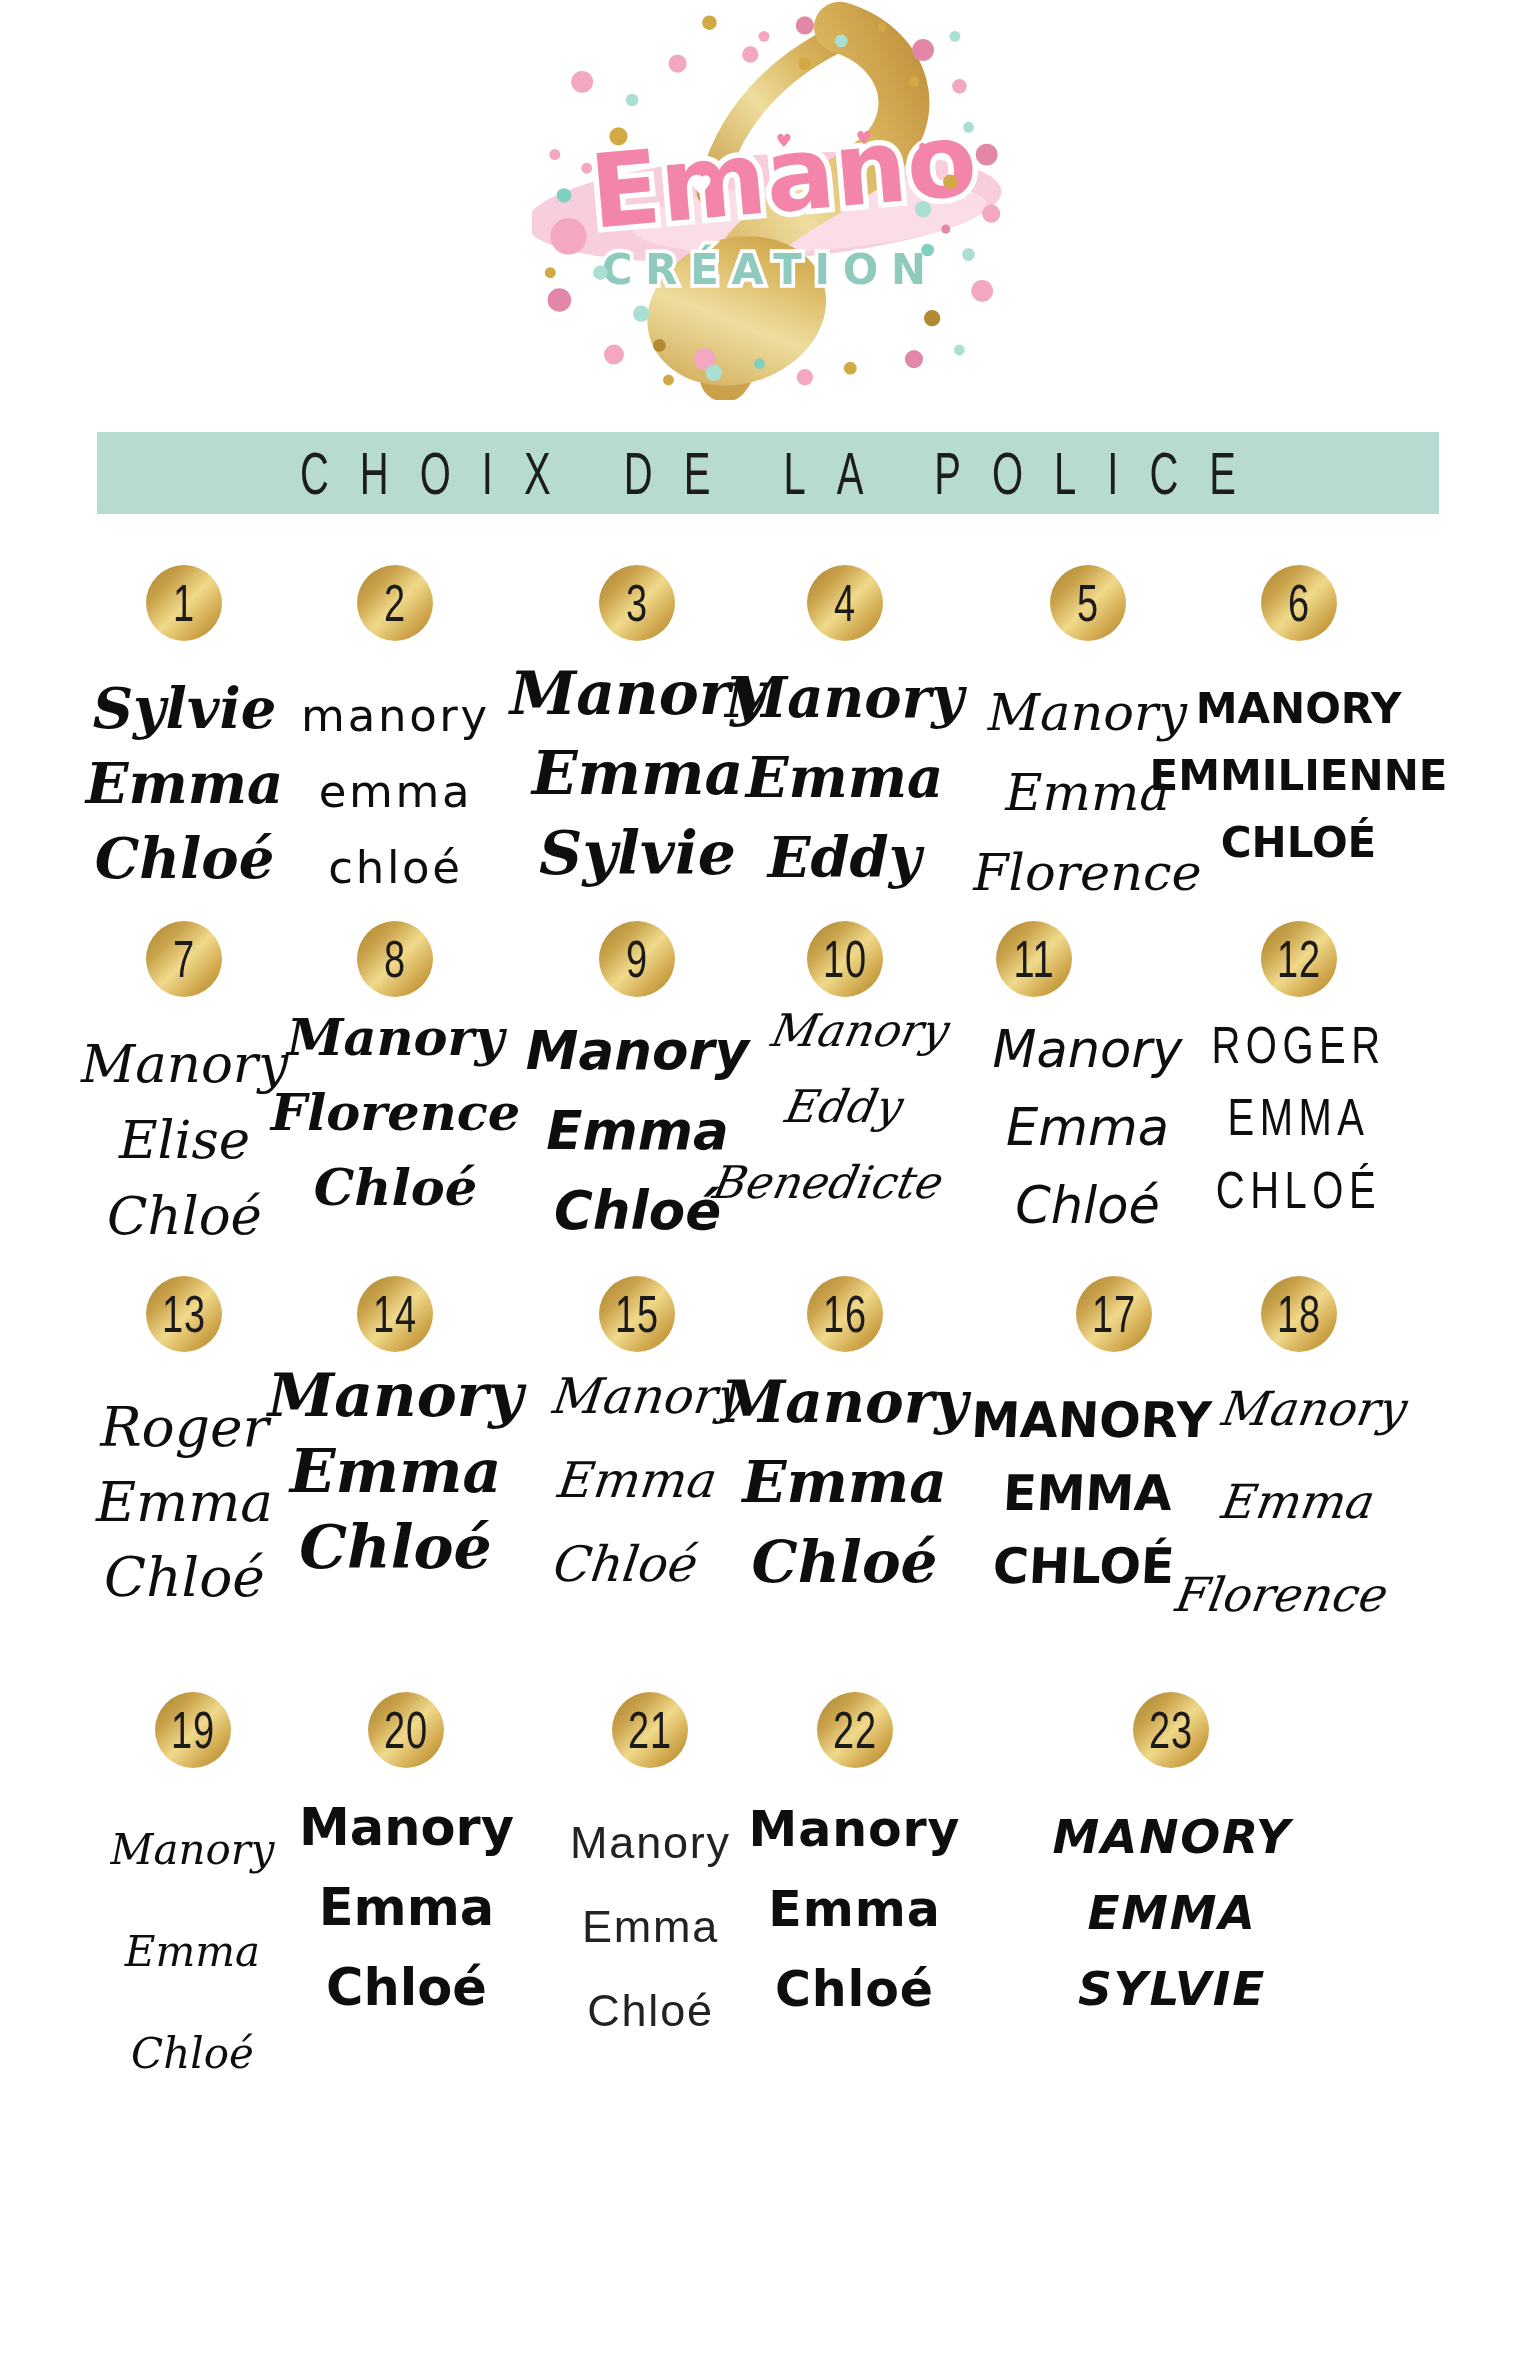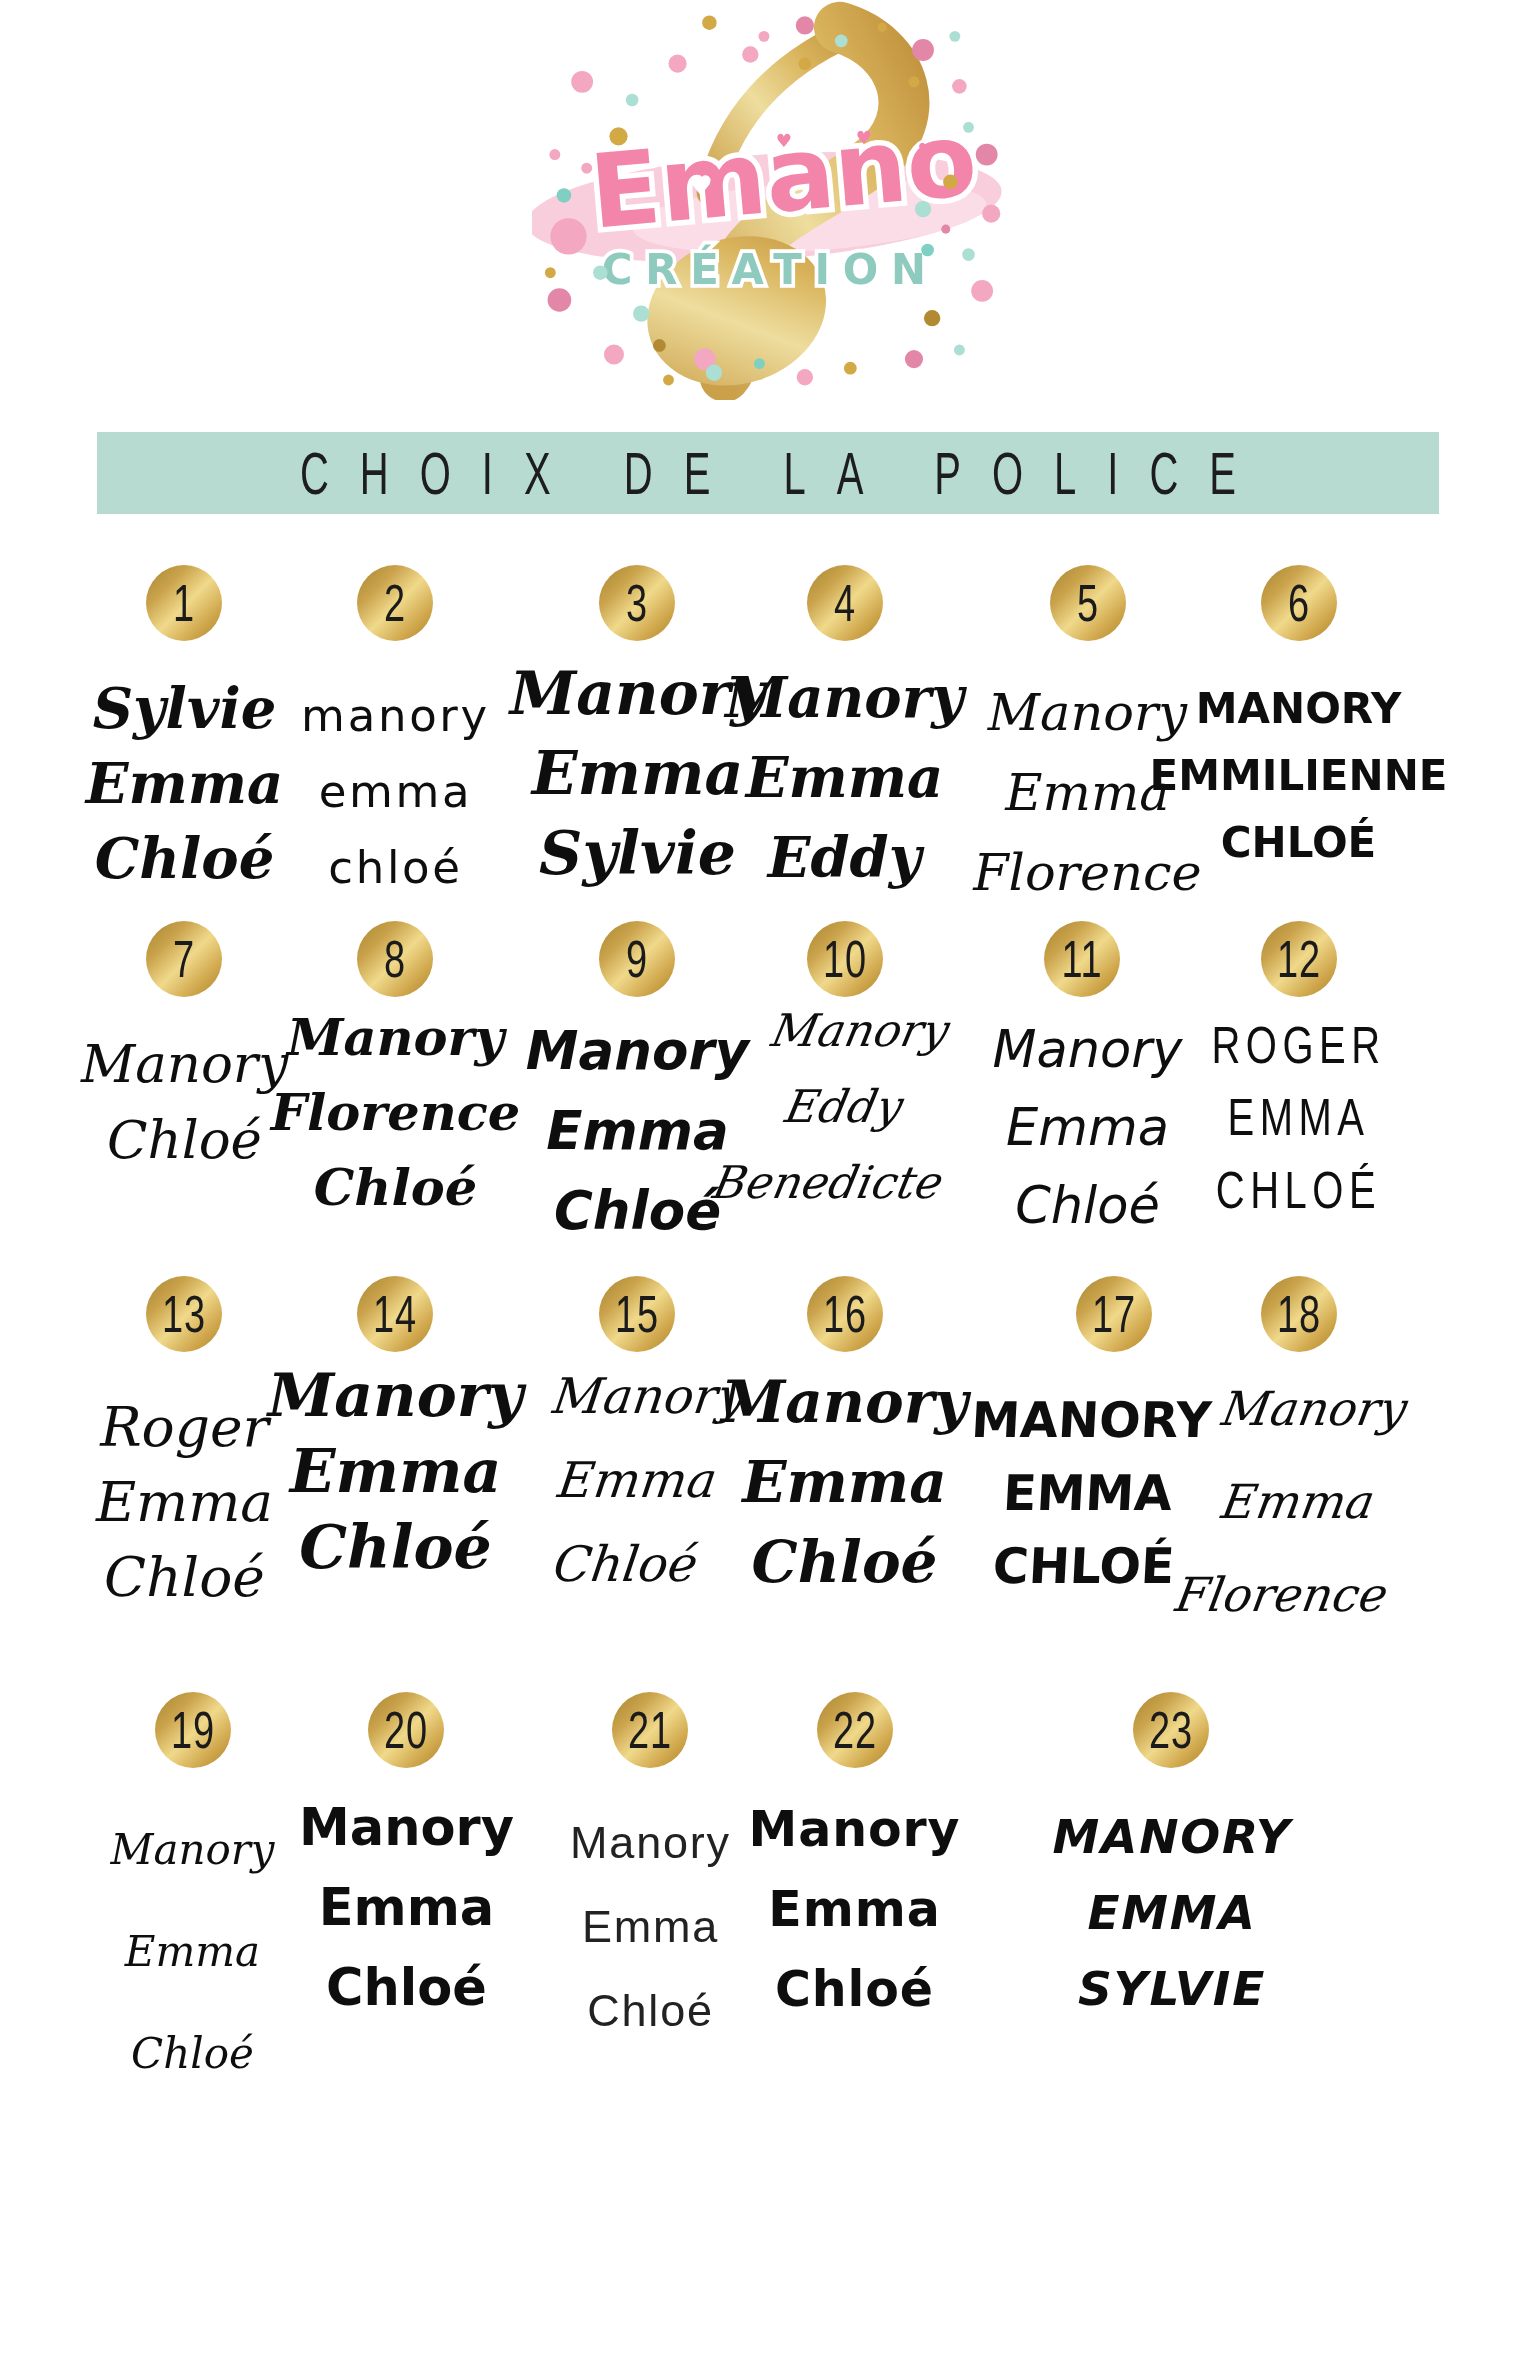--- a/index.html
+++ b/index.html
@@ -176,20 +176,21 @@
       <div class="sample f6" style="left: 1135px; top: 675px; width: 327px;">
         <div>MANORY</div>
         <div>EMMILIENNE</div>
         <div>CHLOÉ</div>
       </div>
       <div class="badge" style="left: 146px; top: 921px;">
         <span>7</span>
       </div>
       <div class="sample f7" style="left: 30px; top: 1026px; width: 309px;">
         <div>Manory</div>
+        <div>Elise</div>
         <div>Chloé</div>
       </div>
       <div class="badge" style="left: 357px; top: 921px;">
         <span>8</span>
       </div>
       <div class="sample f8" style="left: 241px; top: 1000px; width: 309px;">
         <div>Manory</div>
         <div>Florence</div>
         <div>Chloé</div>
       </div>
@@ -202,21 +203,21 @@
         <div>Chloé</div>
       </div>
       <div class="badge" style="left: 807px; top: 921px;">
         <span>10</span>
       </div>
       <div class="sample f10" style="left: 690px; top: 993px; width: 309px;">
         <div>Manory</div>
         <div>Eddy</div>
         <div>Benedicte</div>
       </div>
-      <div class="badge" style="left: 1044px; top: 921px;">
+      <div class="badge" style="left: 996px; top: 921px;">
         <span>11</span>
       </div>
       <div class="sample f11" style="left: 933px; top: 1011px; width: 309px;">
         <div>Manory</div>
         <div>Emma</div>
         <div>Chloé</div>
       </div>
       <div class="badge" style="left: 1261px; top: 921px; align-items: center;">
         <span>12</span>
       </div>

